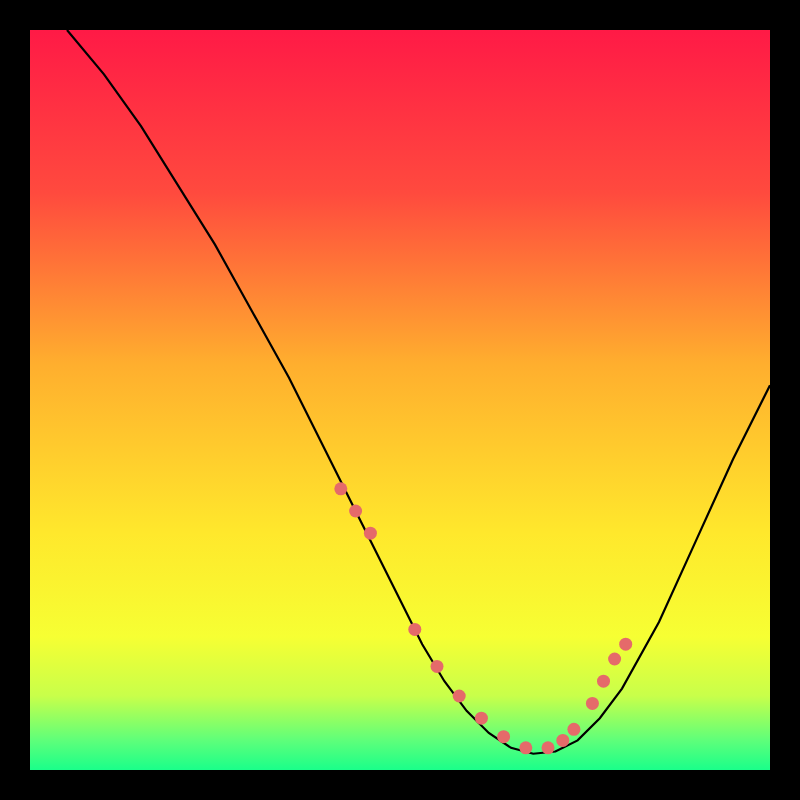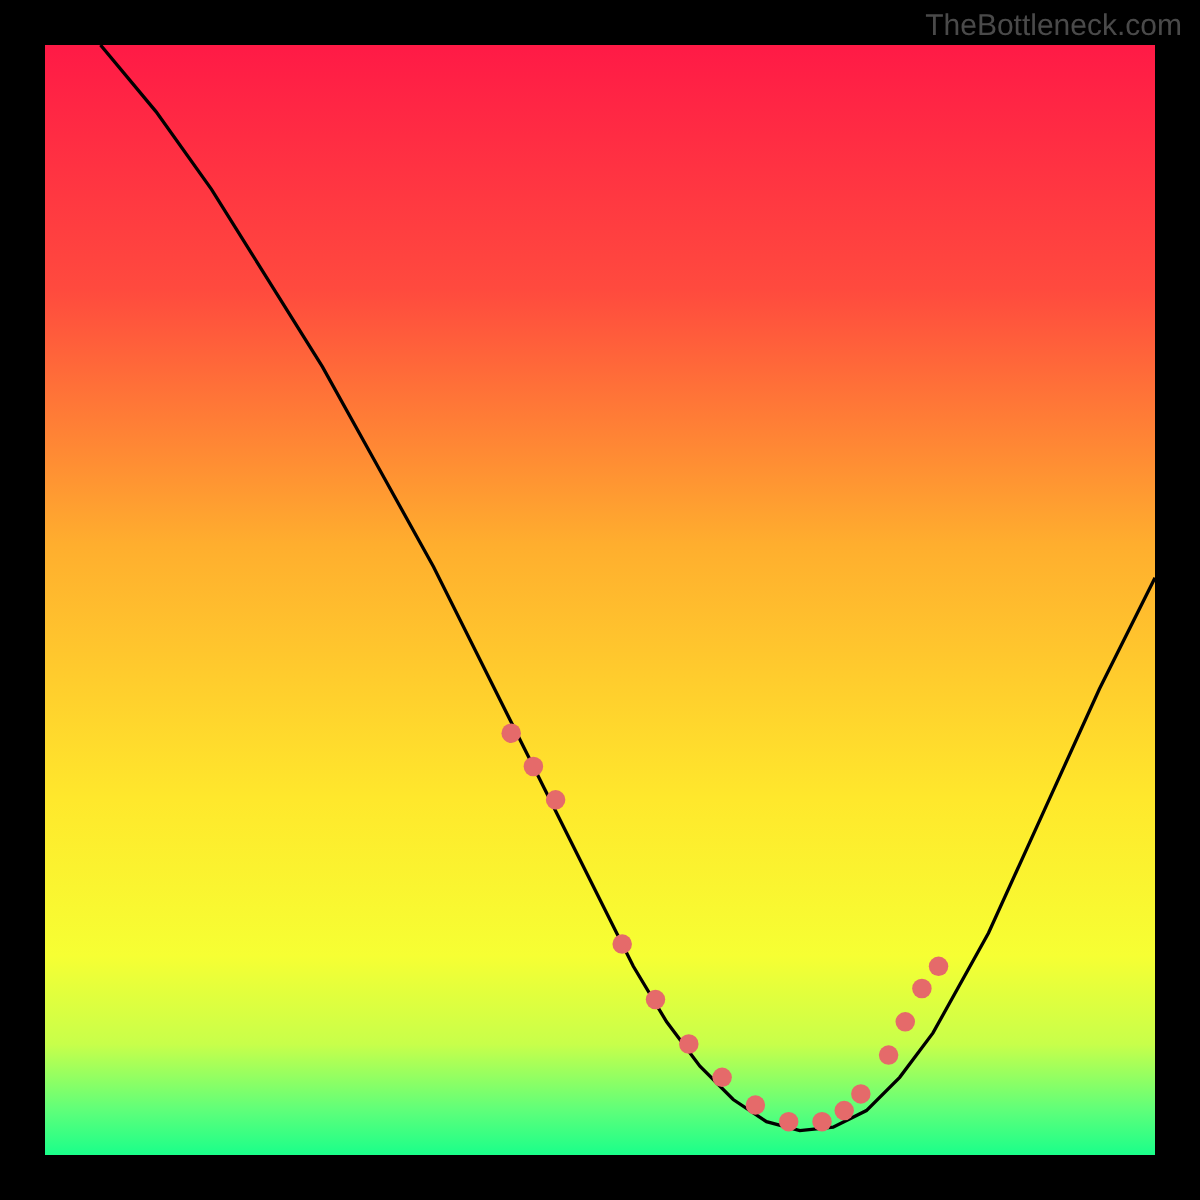--- a/index.html
+++ b/index.html
@@ -36,21 +36,20 @@
   }
   svg {
     display: block;
   }
 </style>
 </head>
 <body>
 
 <div class="container">
 
-  <div class="watermark">TheBottleneck.com</div>
 
   <div class="plot-outer">
     <svg id="plot-svg" width="740" height="740" viewBox="0 0 740 740">
       <defs>
         <linearGradient id="bg-grad" x1="0" y1="0" x2="0" y2="1">
             <stop offset="0%" stop-color="#ff1a46"></stop>
             <stop offset="22%" stop-color="#ff4a3e"></stop>
             <stop offset="45%" stop-color="#ffae2e"></stop>
             <stop offset="68%" stop-color="#ffe82c"></stop>
             <stop offset="82%" stop-color="#f6ff33"></stop>

